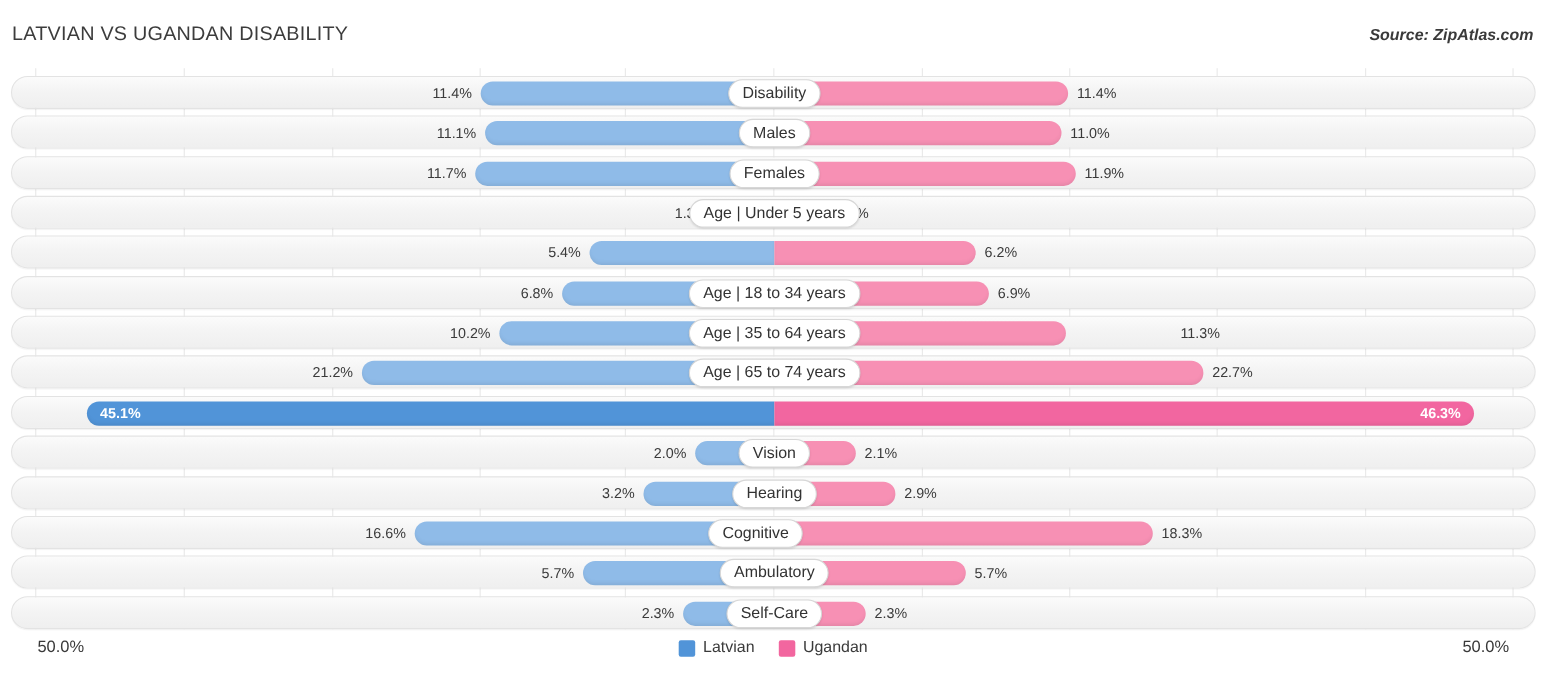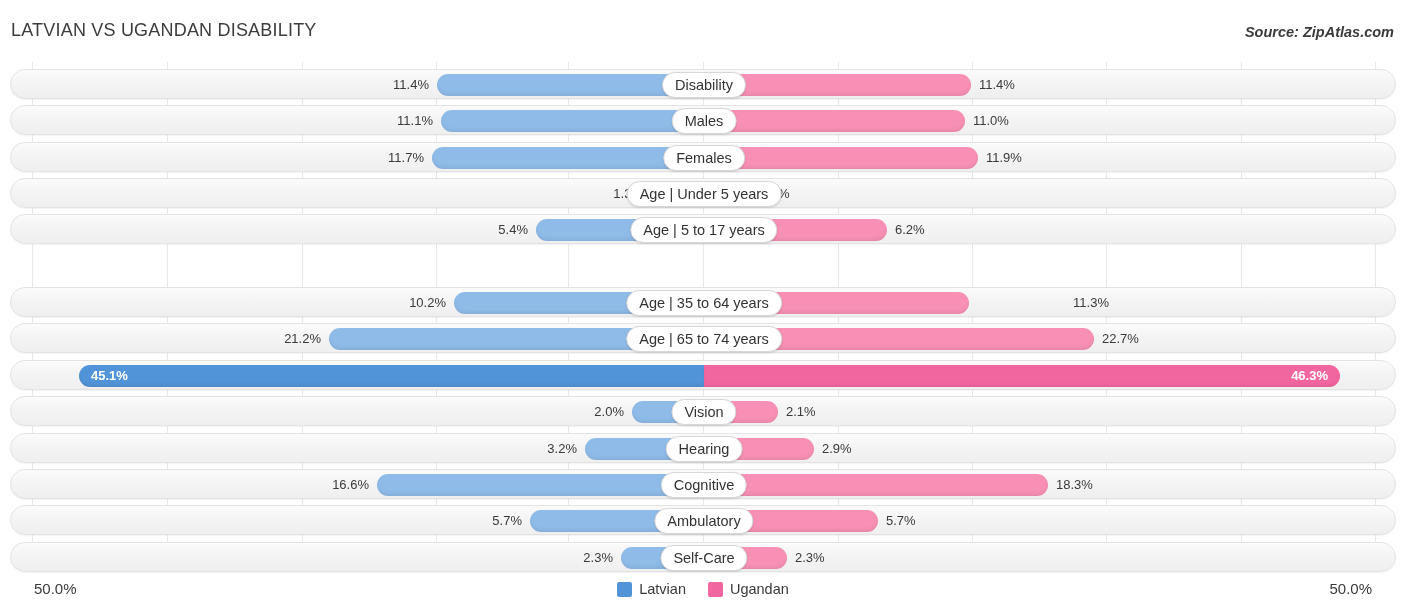--- a/index.html
+++ b/index.html
@@ -132,21 +132,27 @@
       <div class="bar bar-right" style="left: 693px; width: 48px;"></div>
       <div class="val val-left" style="left: 542px; width: 90px;">1.3%</div>
       <div class="val val-right" style="left: 749px; width: 90px;">1.1%</div>
       <div class="pill" style="left: 693px; text-align: right;">Age | Under 5 years</div>
     </div>
     <div class="row" style="top: 152.4px;">
       <div class="bar bar-left" style="left: 525px; width: 168px;"></div>
       <div class="bar bar-right" style="left: 693px; width: 183px;"></div>
       <div class="val val-left" style="left: 427px; width: 90px;">5.4%</div>
       <div class="val val-right" style="left: 884px; width: 90px;">6.2%</div>
-      <div class="pill" style="left: 693px;">Age | 5 to 17 years</div>
+    </div>
+    <div class="row" style="top: 188.75px;">
+      <div class="bar bar-left" style="left: 500px; width: 193px;"></div>
+      <div class="bar bar-right" style="left: 693px; width: 195px;"></div>
+      <div class="val val-left" style="left: 402px; width: 90px;">6.8%</div>
+      <div class="val val-right" style="left: 896px; width: 90px;">6.9%</div>
+      <div class="pill" style="left: 693px;">Age | 18 to 34 years</div>
     </div>
     <div class="row" style="top: 225.1px;">
       <div class="bar bar-left" style="left: 443px; width: 250px;"></div>
       <div class="bar bar-right" style="left: 693px; width: 265px;"></div>
       <div class="val val-left" style="left: 345px; width: 90px;">10.2%</div>
       <div class="val val-right" style="left: 1008px; width: 90px; text-align: right;">11.3%</div>
       <div class="pill" style="left: 693px;">Age | 35 to 64 years</div>
     </div>
     <div class="row" style="top: 261.45px;">
       <div class="bar bar-left" style="left: 318px; width: 375px;"></div>
@@ -173,21 +179,21 @@
       <div class="bar bar-right" style="left: 693px; width: 110px;"></div>
       <div class="val val-left" style="left: 476px; width: 90px;">3.2%</div>
       <div class="val val-right" style="left: 811px; width: 90px;">2.9%</div>
       <div class="pill" style="left: 693px;">Hearing</div>
     </div>
     <div class="row" style="top: 406.85px;">
       <div class="bar bar-left" style="left: 366px; width: 327px;"></div>
       <div class="bar bar-right" style="left: 693px; width: 344px;"></div>
       <div class="val val-left" style="left: 268px; width: 90px;">16.6%</div>
       <div class="val val-right" style="left: 1045px; width: 90px;">18.3%</div>
-      <div class="pill" style="left: 693px;">Cognitive</div>
+      <div class="pill" style="left: 676px;">Cognitive</div>
     </div>
     <div class="row" style="top: 443.2px;">
       <div class="bar bar-left" style="left: 519px; width: 174px;"></div>
       <div class="bar bar-right" style="left: 693px; width: 174px;"></div>
       <div class="val val-left" style="left: 421px; width: 90px;">5.7%</div>
       <div class="val val-right" style="left: 875px; width: 90px;">5.7%</div>
       <div class="pill" style="left: 693px;">Ambulatory</div>
     </div>
     <div class="row" style="top: 479.55px;">
       <div class="bar bar-left" style="left: 610px; width: 83px;"></div>

